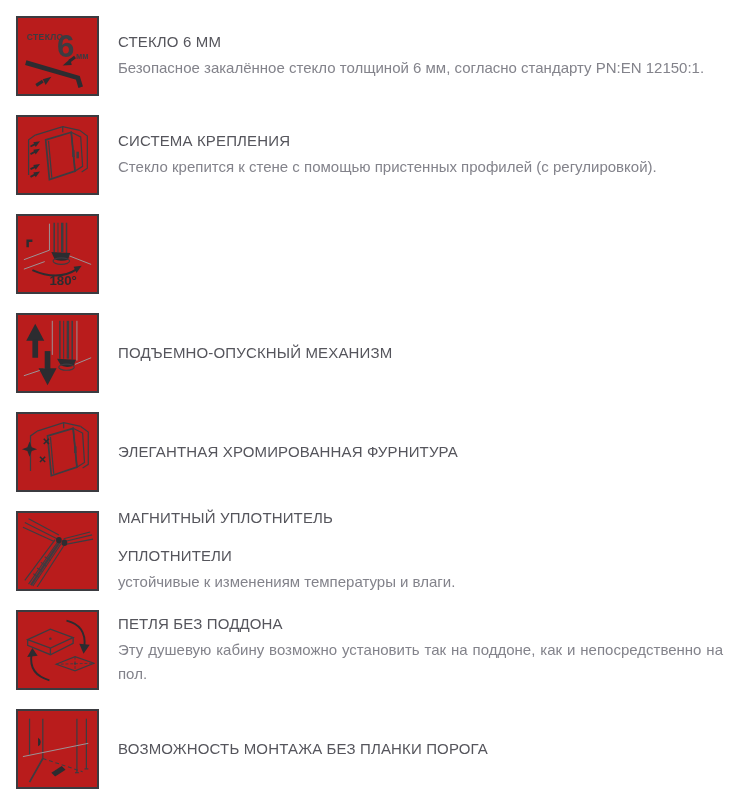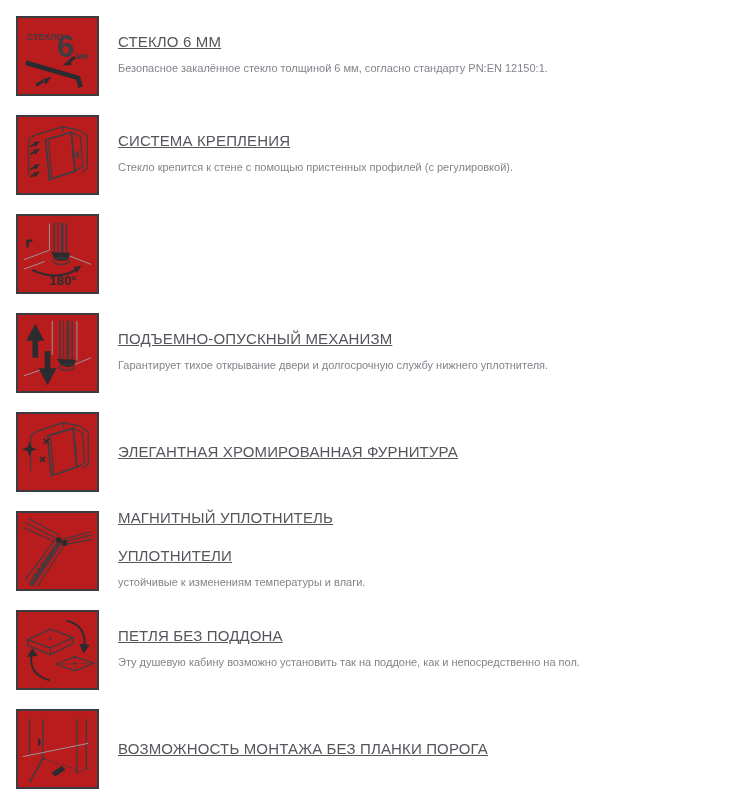--- a/index.html
+++ b/index.html
@@ -12,25 +12,25 @@
   .feature{display:flex;align-items:center;height:99px;gap:19px;}
   .icon-frame{
     flex:0 0 83px;width:83px;height:80px;box-sizing:border-box;
     border:2px solid #3b3b40;background:#b91c1c;
     display:flex;align-items:center;justify-content:center;
   }
   svg.icon{width:75px;height:72px;display:block;}
   .texts{flex:1;min-width:0;padding-right:2px;}
   .title{
     margin:0;font-size:15px;font-weight:400;color:#55555c;
-    line-height:20px;letter-spacing:0.15px;text-decoration:underline;
+    line-height:20px;letter-spacing:0.15px;
   }
   .title.sub{margin-top:18px;}
   .body{
-    margin:4px 0 0;font-size:11px;color:#83838b;line-height:24px;
+    margin:4px 0 0;font-size:15px;color:#83838b;line-height:24px;
   }
   .justify{text-align:justify;}
 </style>
 </head>
 <body>
 
 <main>
     <section class="feature">
     <div class="icon-frame">
         <svg class="icon" viewBox="0 0 79 76" xmlns="http://www.w3.org/2000/svg">
@@ -132,21 +132,20 @@
     <g fill="#2c2c30">
       <polygon points="16,7 6.5,25 25.5,25"></polygon>
       <rect x="13" y="24" width="6" height="19"></rect>
       <polygon points="29,72 19.5,54 38.5,54"></polygon>
       <rect x="26" y="36" width="6" height="19"></rect>
     </g>
   </svg>
       </div>
     <div class="texts">
       <h3 class="title">ПОДЪЕМНО-ОПУСКНЫЙ МЕХАНИЗМ</h3>
-    <p class="body">Гарантирует тихое открывание двери и долгосрочную службу нижнего уплотнителя.</p>
       </div>
   </section>
     <section class="feature">
     <div class="icon-frame">
         <svg class="icon" viewBox="0 0 79 76" xmlns="http://www.w3.org/2000/svg">
     <g stroke="#3c3c41" stroke-width="1.3" fill="none">
       <path d="M18 16 L11 21 L11 58"></path>
       <path d="M64 11 L72 17 L72 51 L66 55"></path>
       <path d="M18 16 L46 7 L64 11"></path>
       <path d="M46 7 L46 13"></path>

